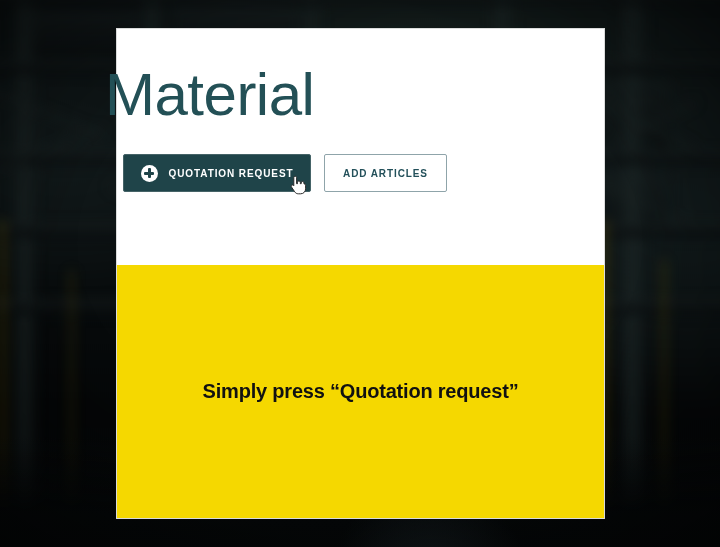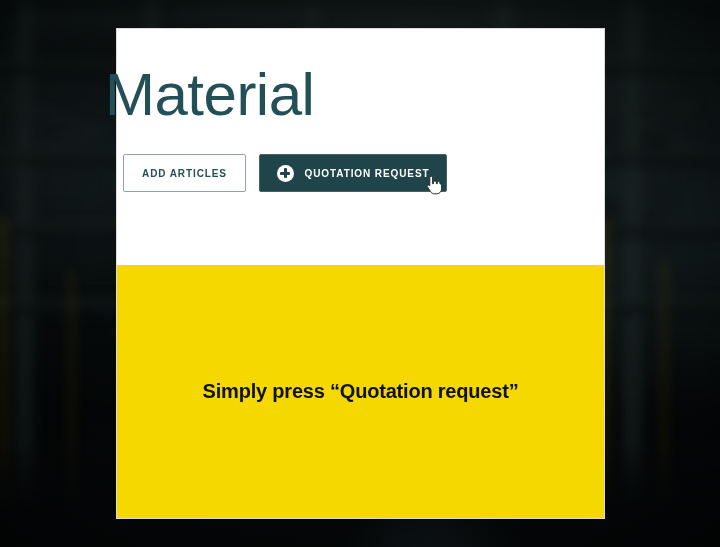--- a/index.html
+++ b/index.html
@@ -290,33 +290,33 @@
     <div class="vignette"></div>
   </div>
 
   <div id="panel">
 
     <div class="panel-top">
       <h1 class="page-title">Material</h1>
 
       <div class="button-row">
 
-        <button class="btn btn-secondary">ADD ARTICLES</button>
-
         <button class="btn btn-primary">
           <span class="plus-icon"></span>
           <span>QUOTATION REQUEST</span>
 
           <span class="cursor">
             <svg width="16" height="20" viewBox="0 0 16 20" xmlns="http://www.w3.org/2000/svg">
               <path d="M5.2 1.2c.8 0 1.4.6 1.4 1.4v6.1h.9V7.3c0-.8.6-1.4 1.4-1.4s1.4.6 1.4 1.4v1.4h.9V7.9c0-.8.6-1.4 1.4-1.4s1.4.6 1.4 1.4v1.1h.4c.7 0 1.2.5 1.2 1.2v3.6c0 2.9-2.1 5-5 5H8.3c-1.6 0-2.7-.7-3.6-2L1.5 12c-.4-.6-.2-1.4.4-1.8.6-.4 1.3-.2 1.7.3l.2.3V2.6c0-.8.6-1.4 1.4-1.4z" fill="#ffffff" stroke="#2b2b2b" stroke-width="1"></path>
             </svg>
           </span>
         </button>
 
+        <button class="btn btn-secondary">ADD ARTICLES</button>
+
       </div>
     </div>
 
     <div class="panel-bottom">
       <p class="banner-text">
         <span>Simply press “Quotation request”</span><br>
       </p>
     </div>
 
   </div>

